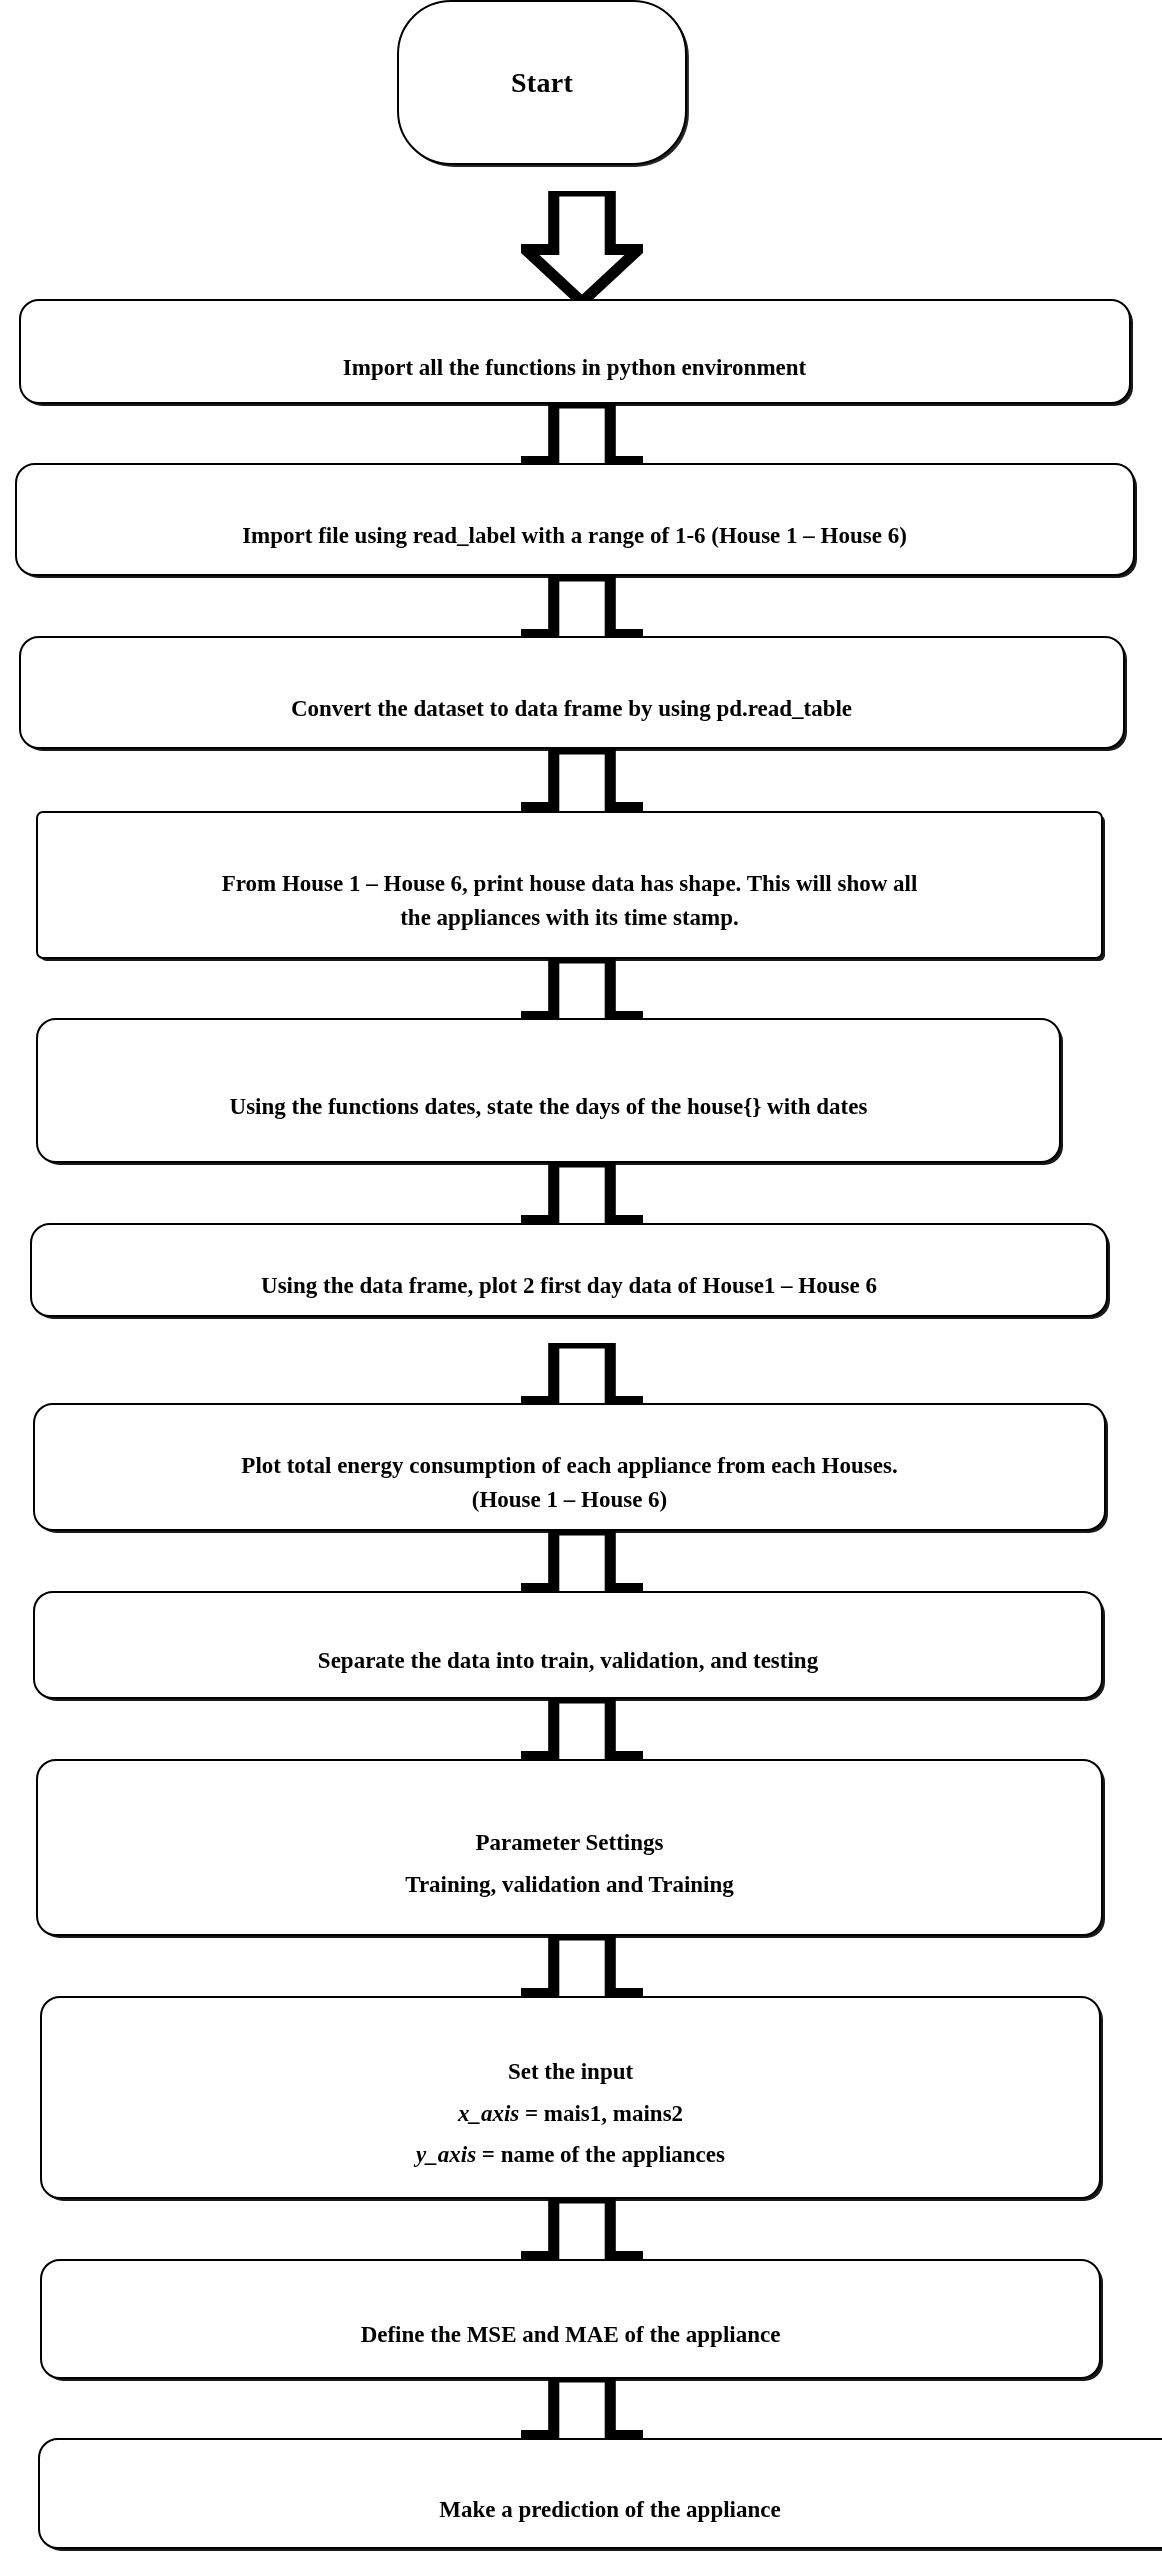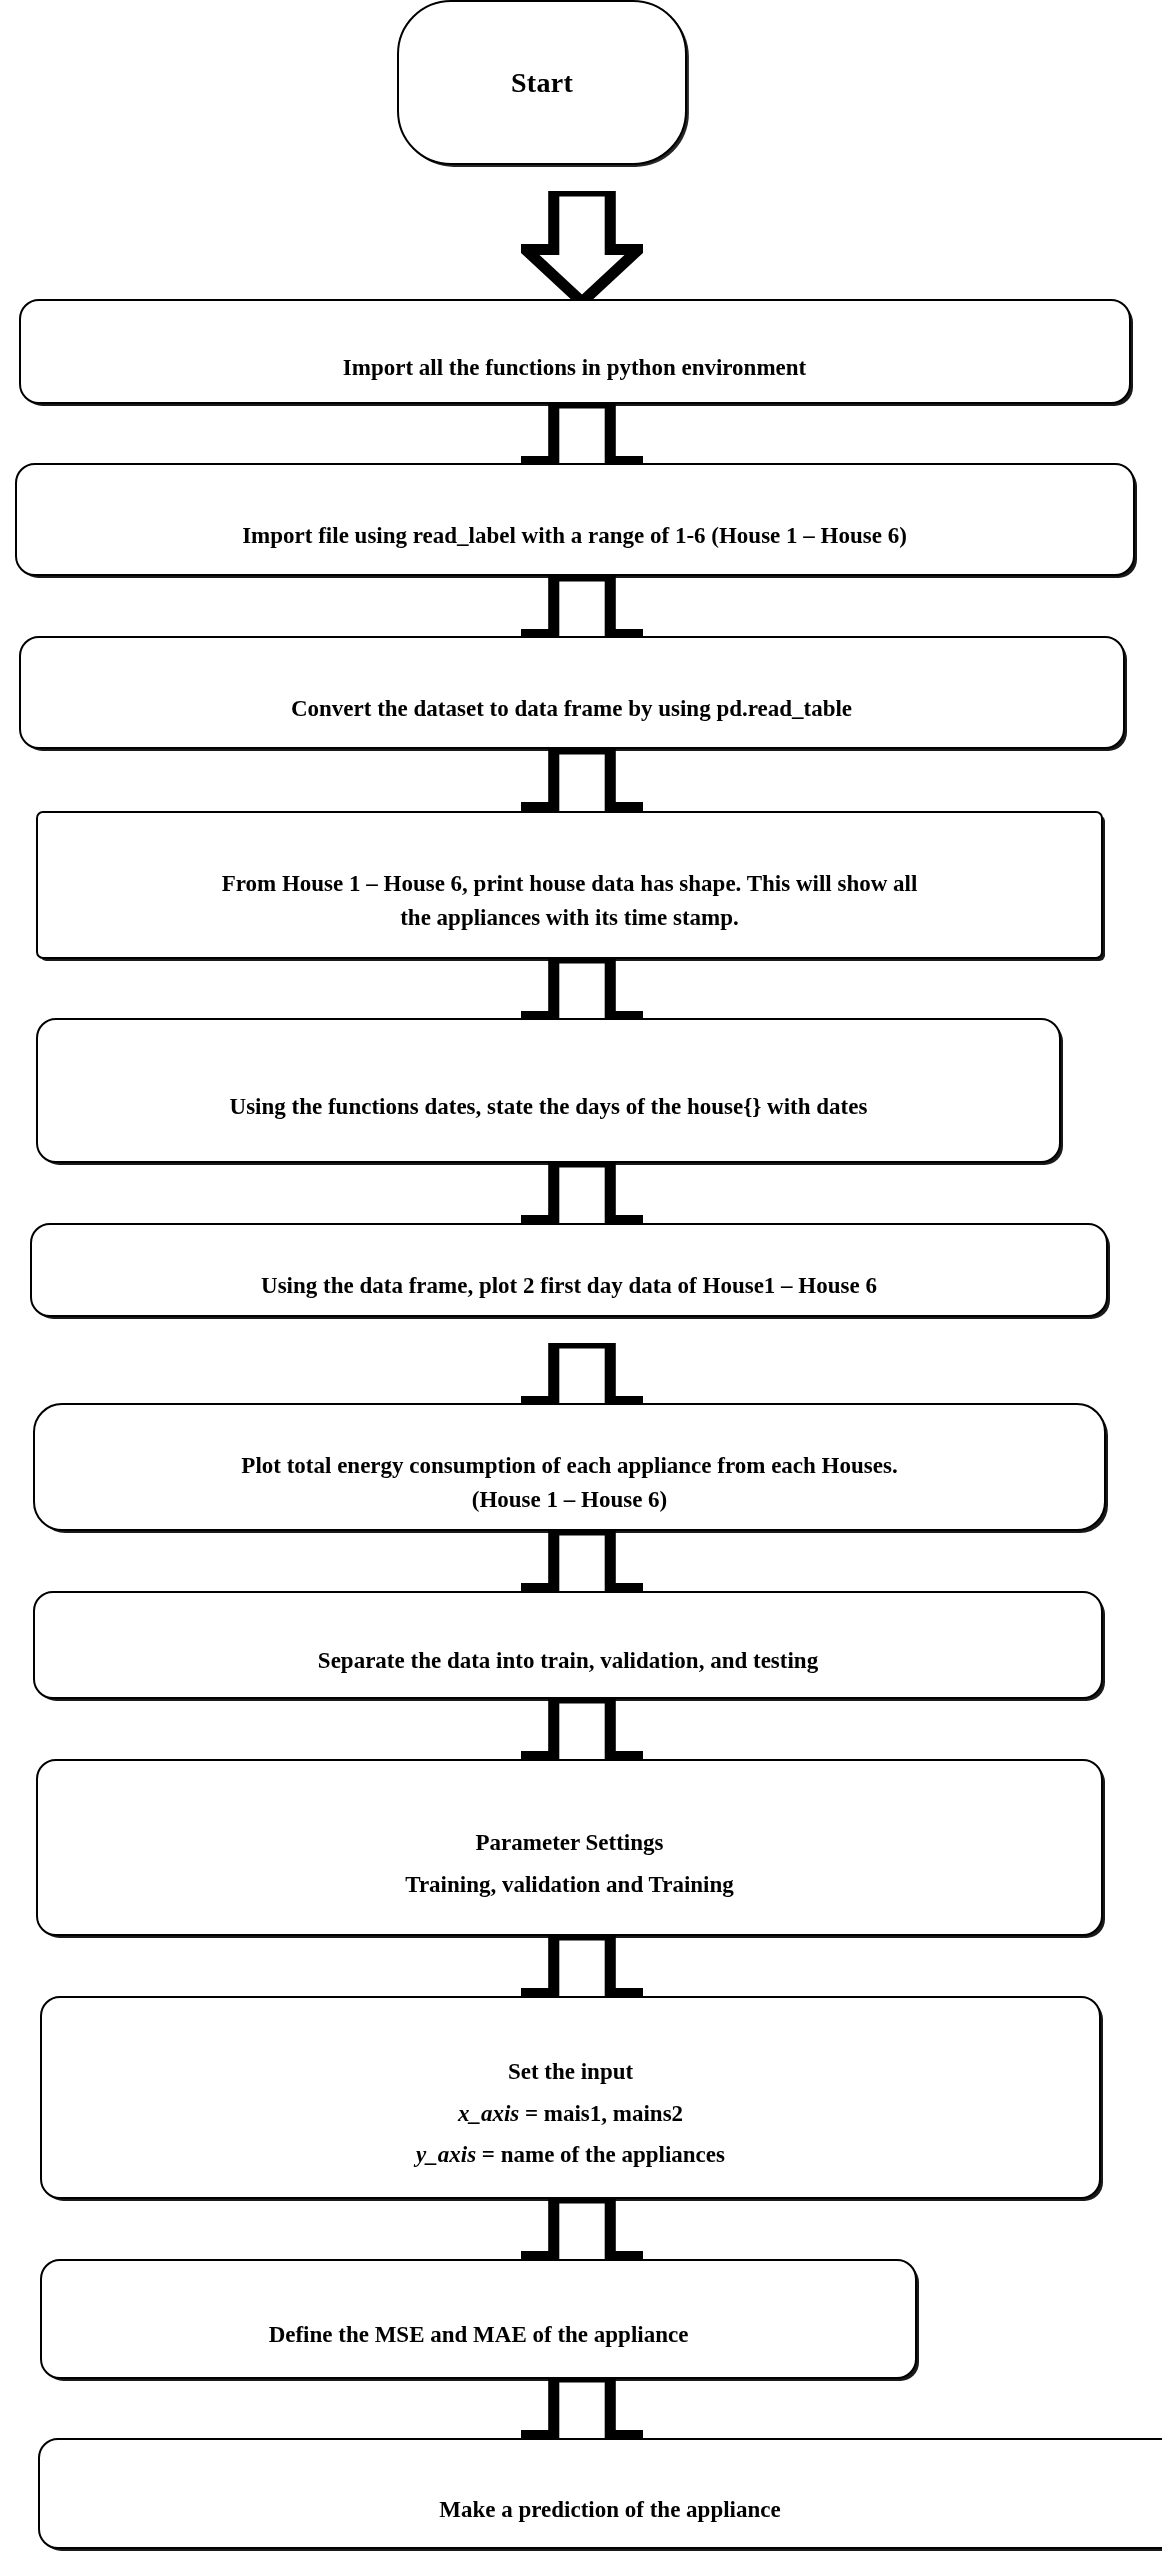--- a/index.html
+++ b/index.html
@@ -163,21 +163,21 @@
   <div class="node-process" style="left: 30px; top: 1223px; width: 1078px; height: 94px;">
     <div class="node-text">Using the data frame, plot 2 first day data of House1 – House 6</div>
   </div>
 
   <div class="connector" style="left: 521px; top: 1343px; height: 113px; width: 122px;">
     <svg viewBox="0 0 120 112" aria-hidden="true">
       <polygon points="32,0 88,0 88,58 116,58 60,110 4,58 32,58" fill="#ffffff" stroke="#000000" stroke-width="11" stroke-linejoin="miter"></polygon>
     </svg>
   </div>
 
-  <div class="node-process" style="left: 33px; top: 1403px; width: 1073px; height: 128px; border-radius: 29px;">
+  <div class="node-process" style="left: 33px; top: 1403px; width: 1073px; height: 128px;">
     <div class="node-text">
       <span class="ln">Plot total energy consumption of each appliance from each Houses.</span>
       <span class="ln">(House 1 – House 6)</span>
     </div>
   </div>
 
   <div class="connector" style="left: 521px; top: 1530px; height: 113px; width: 122px;">
     <svg viewBox="0 0 120 112" aria-hidden="true">
       <polygon points="32,0 88,0 88,58 116,58 60,110 4,58 32,58" fill="#ffffff" stroke="#000000" stroke-width="11" stroke-linejoin="miter"></polygon>
     </svg>
@@ -213,21 +213,21 @@
       <span class="ln"><span class="ital">y_axis</span><span> = name of the appliances</span></span>
     </div>
   </div>
 
   <div class="connector" style="left: 521px; top: 2198px; height: 113px; width: 122px;">
     <svg viewBox="0 0 120 112" aria-hidden="true">
       <polygon points="32,0 88,0 88,58 116,58 60,110 4,58 32,58" fill="#ffffff" stroke="#000000" stroke-width="11" stroke-linejoin="miter"></polygon>
     </svg>
   </div>
 
-  <div class="node-process" style="left: 40px; top: 2259px; width: 877px; height: 120px;">
+  <div class="node-process" style="left: 40px; top: 2259px; width: 1061px; height: 120px;">
     <div class="node-text">Define the MSE and MAE of the appliance</div>
   </div>
 
   <div class="connector" style="left: 521px; top: 2377px; height: 113px; width: 122px;">
     <svg viewBox="0 0 120 112" aria-hidden="true">
       <polygon points="32,0 88,0 88,58 116,58 60,110 4,58 32,58" fill="#ffffff" stroke="#000000" stroke-width="11" stroke-linejoin="miter"></polygon>
     </svg>
   </div>
 
   <div class="node-process" style="left: 38px; top: 2438px; width: 1144px; height: 111px;">

